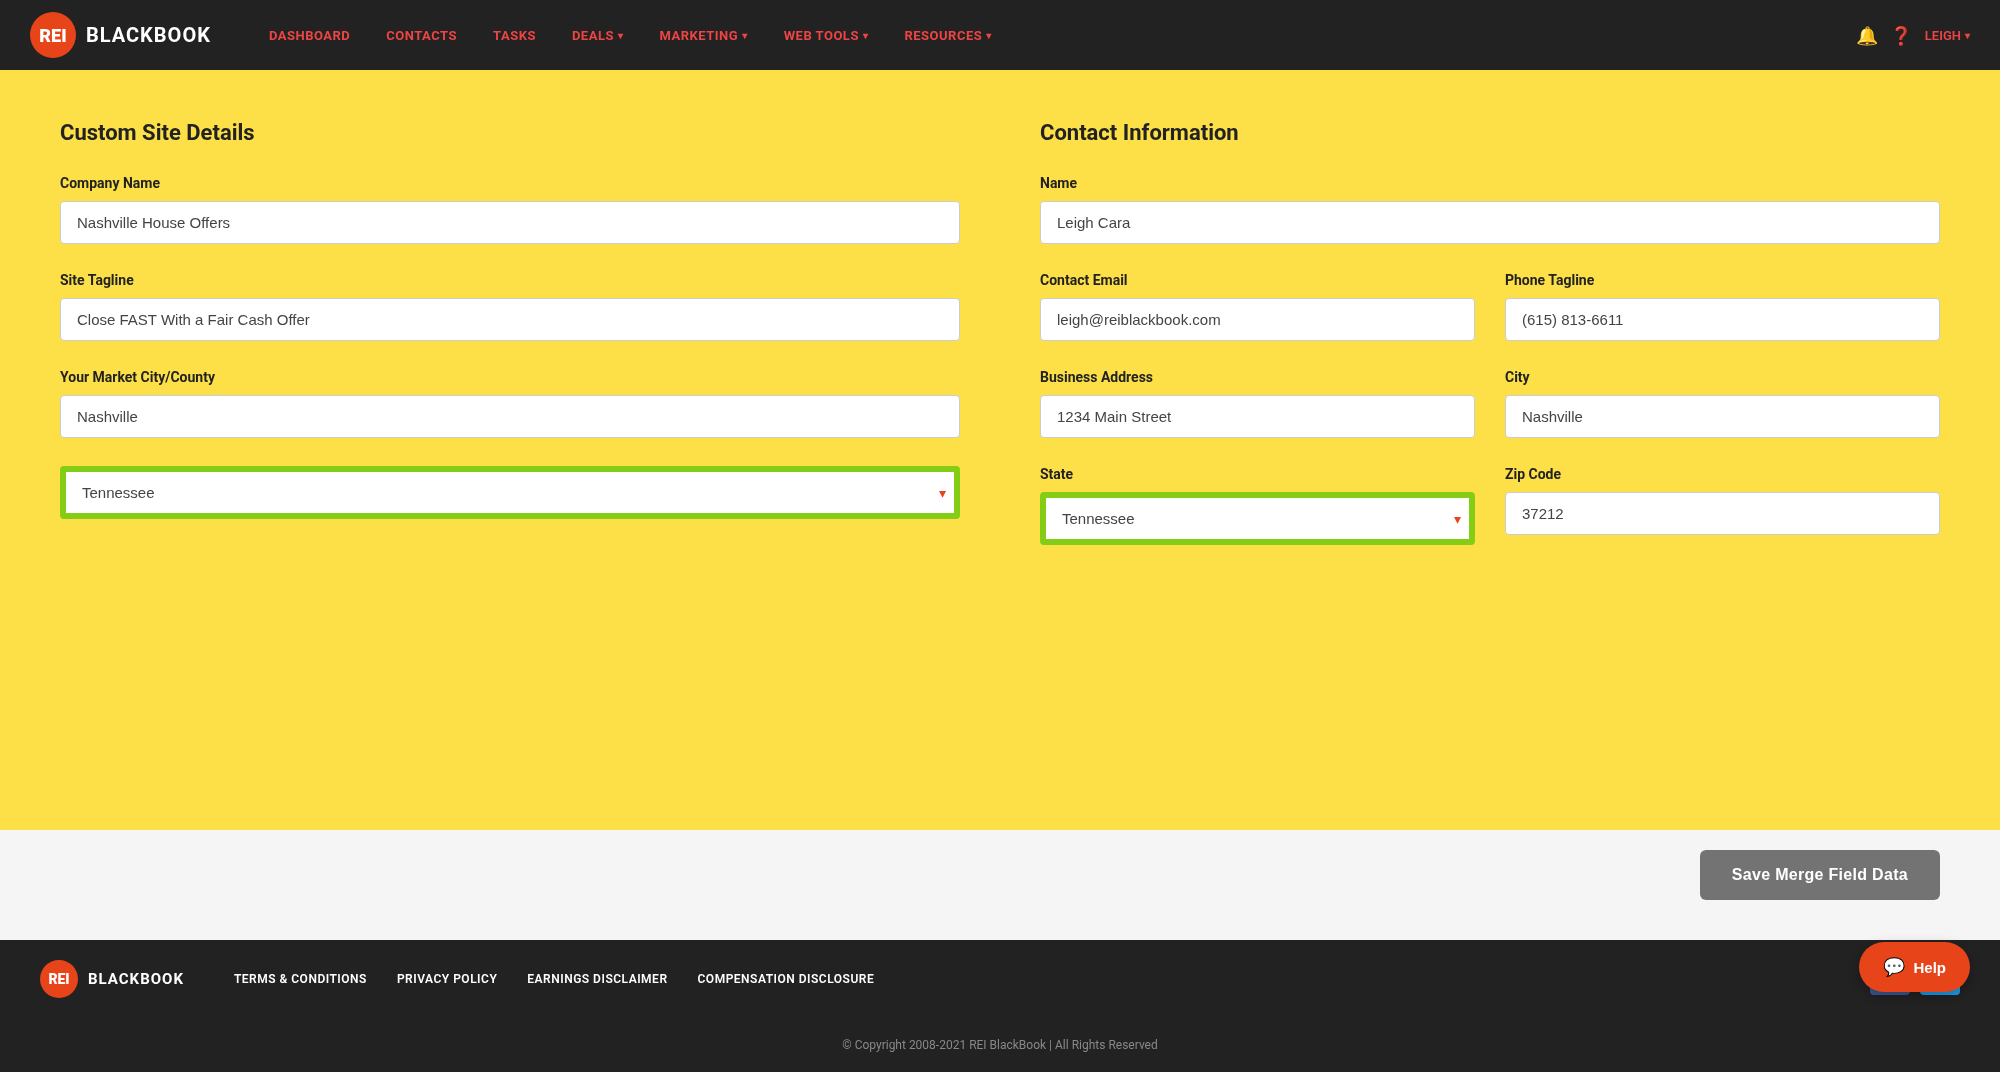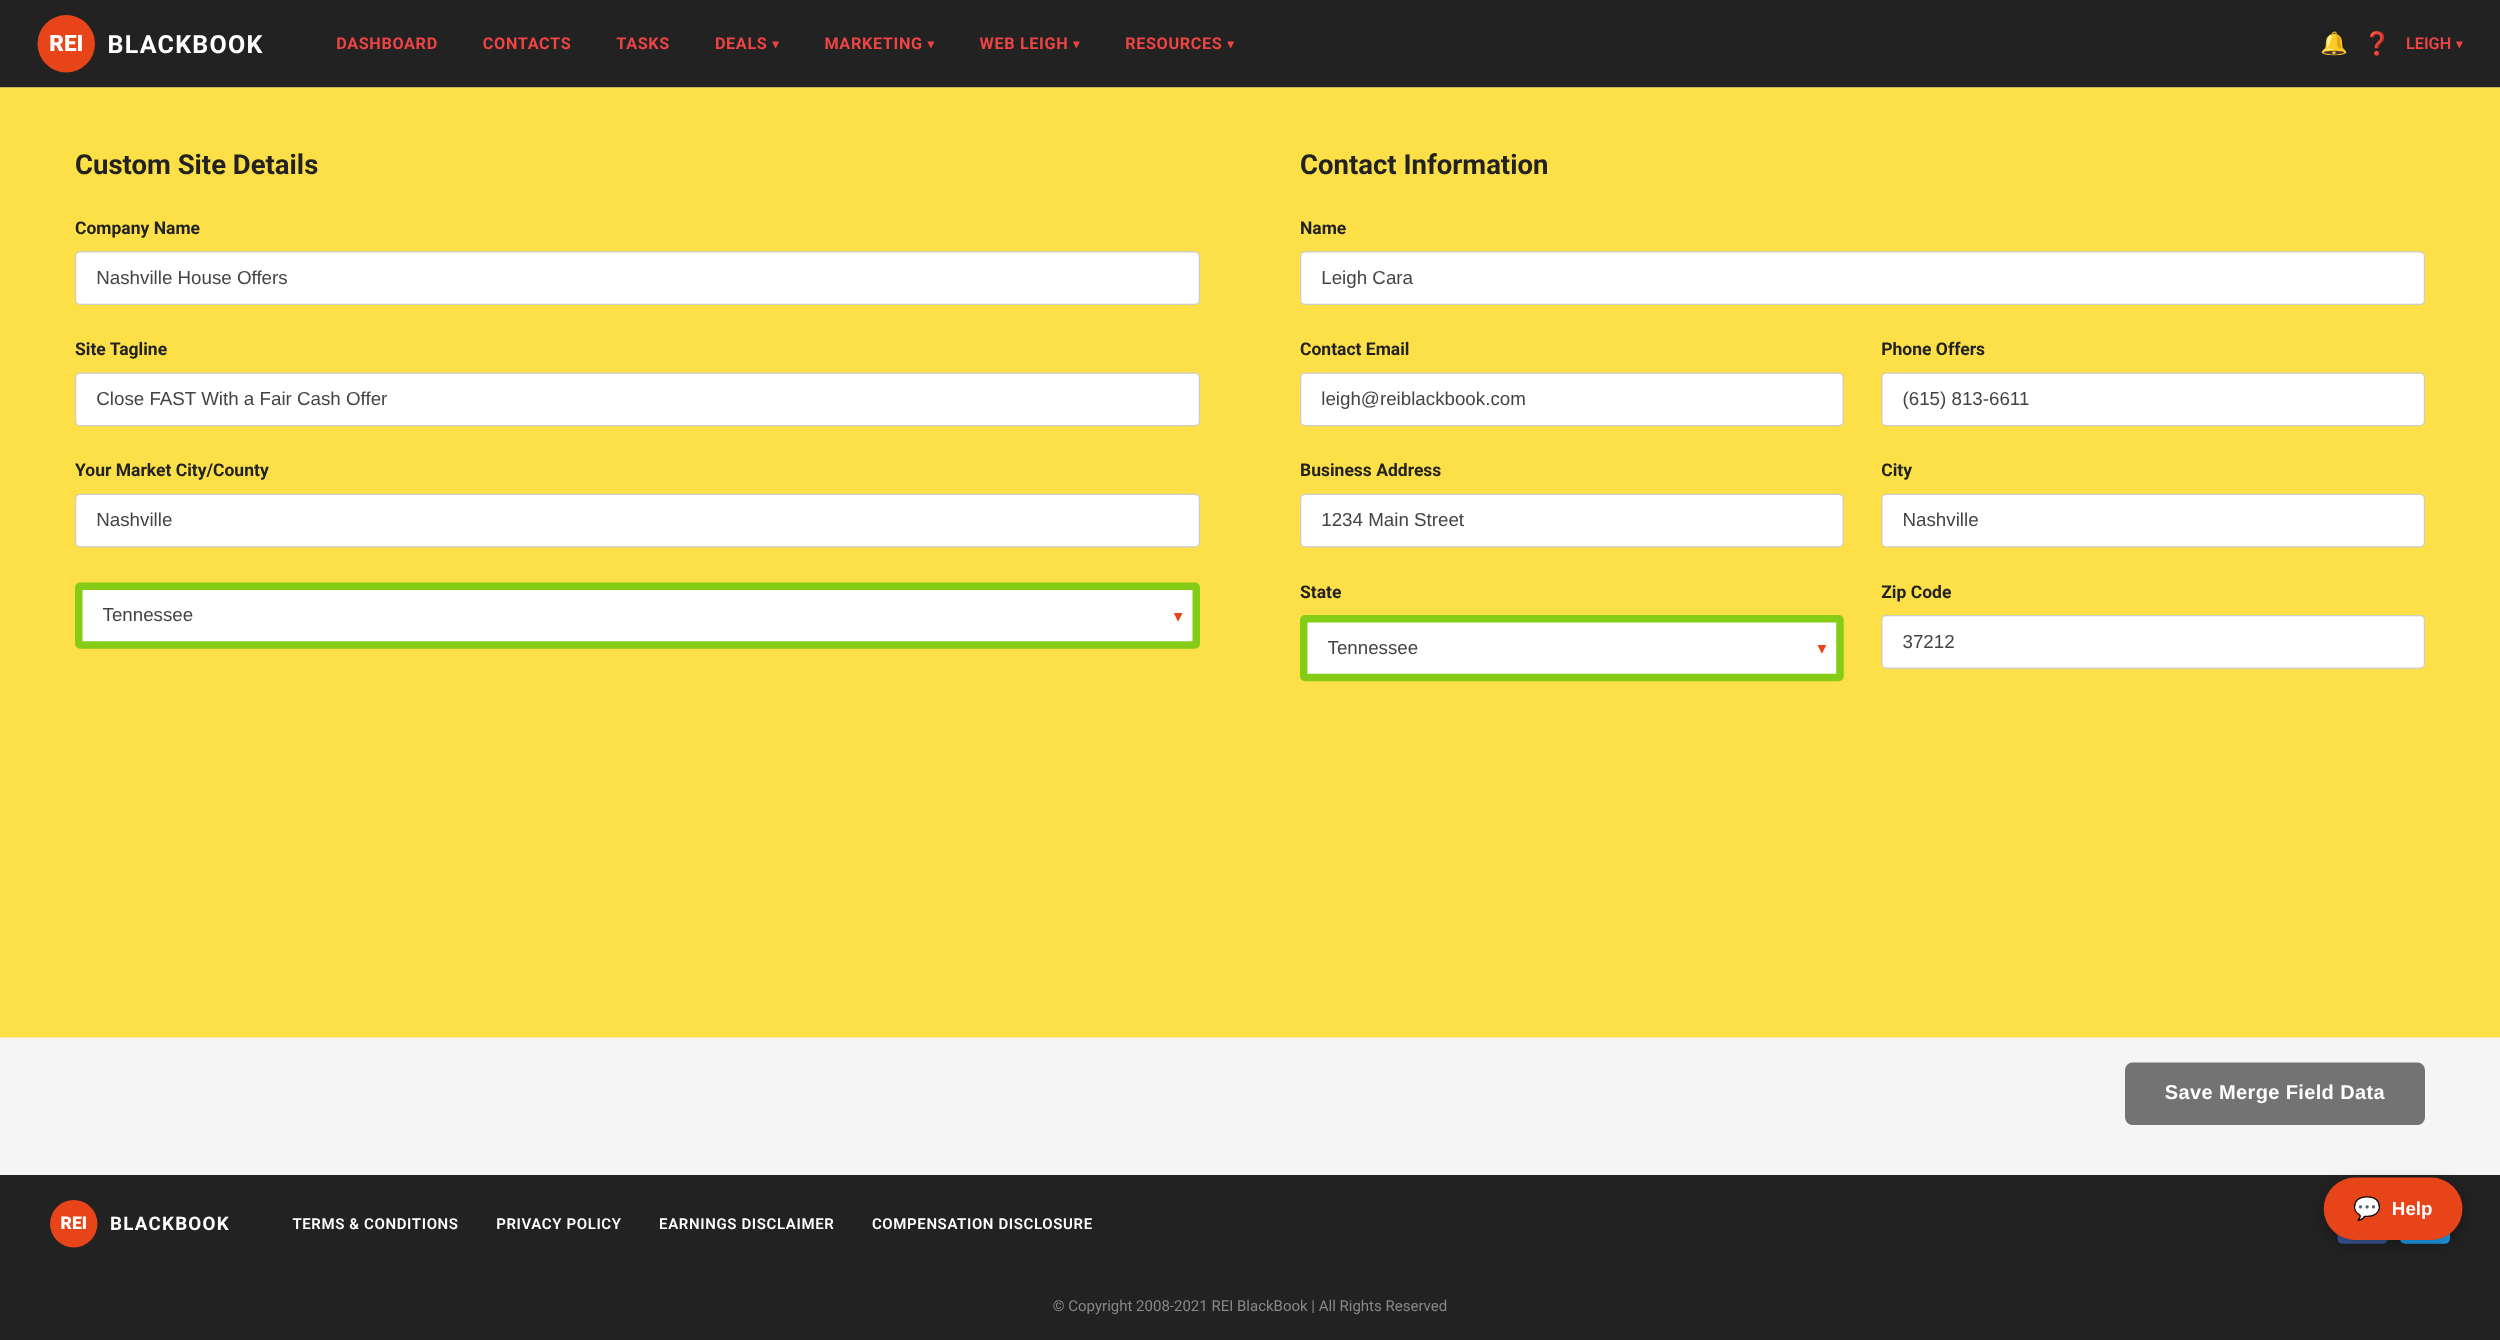--- a/index.html
+++ b/index.html
@@ -280,21 +280,21 @@
     <a class="nav-link">TASKS</a>
     <a class="nav-link">
         <span>DEALS</span> 
         <span class="chevron">▾</span>
       </a>
     <a class="nav-link">
         <span>MARKETING</span> 
         <span class="chevron">▾</span>
       </a>
     <a class="nav-link">
-        <span>WEB LEIGH</span> 
+        <span>WEB TOOLS</span> 
         <span class="chevron">▾</span>
       </a>
     <a class="nav-link">
         <span>RESOURCES</span> 
         <span class="chevron">▾</span>
       </a>
   </div>
   <div class="nav-right">
     <span class="nav-icon">🔔</span>
     <span class="nav-icon">❓</span>
@@ -346,21 +346,21 @@
         <label class="field-label">Name</label>
         <input class="field-input" type="text" value="Leigh Cara" style="">
       </div>
 
       <div class="right-two-col">
         <div class="field-group">
           <label class="field-label">Contact Email</label>
           <input class="field-input" type="email" value="leigh@reiblackbook.com" style="">
         </div>
         <div class="field-group">
-          <label class="field-label">Phone Offers</label>
+          <label class="field-label">Phone Tagline</label>
           <input class="field-input" type="text" value="(615) 813-6611" style="">
         </div>
       </div>
 
       <div class="right-two-col">
         <div class="field-group">
           <label class="field-label">Business Address</label>
           <input class="field-input" type="text" value="1234 Main Street" style="">
         </div>
         <div class="field-group">

